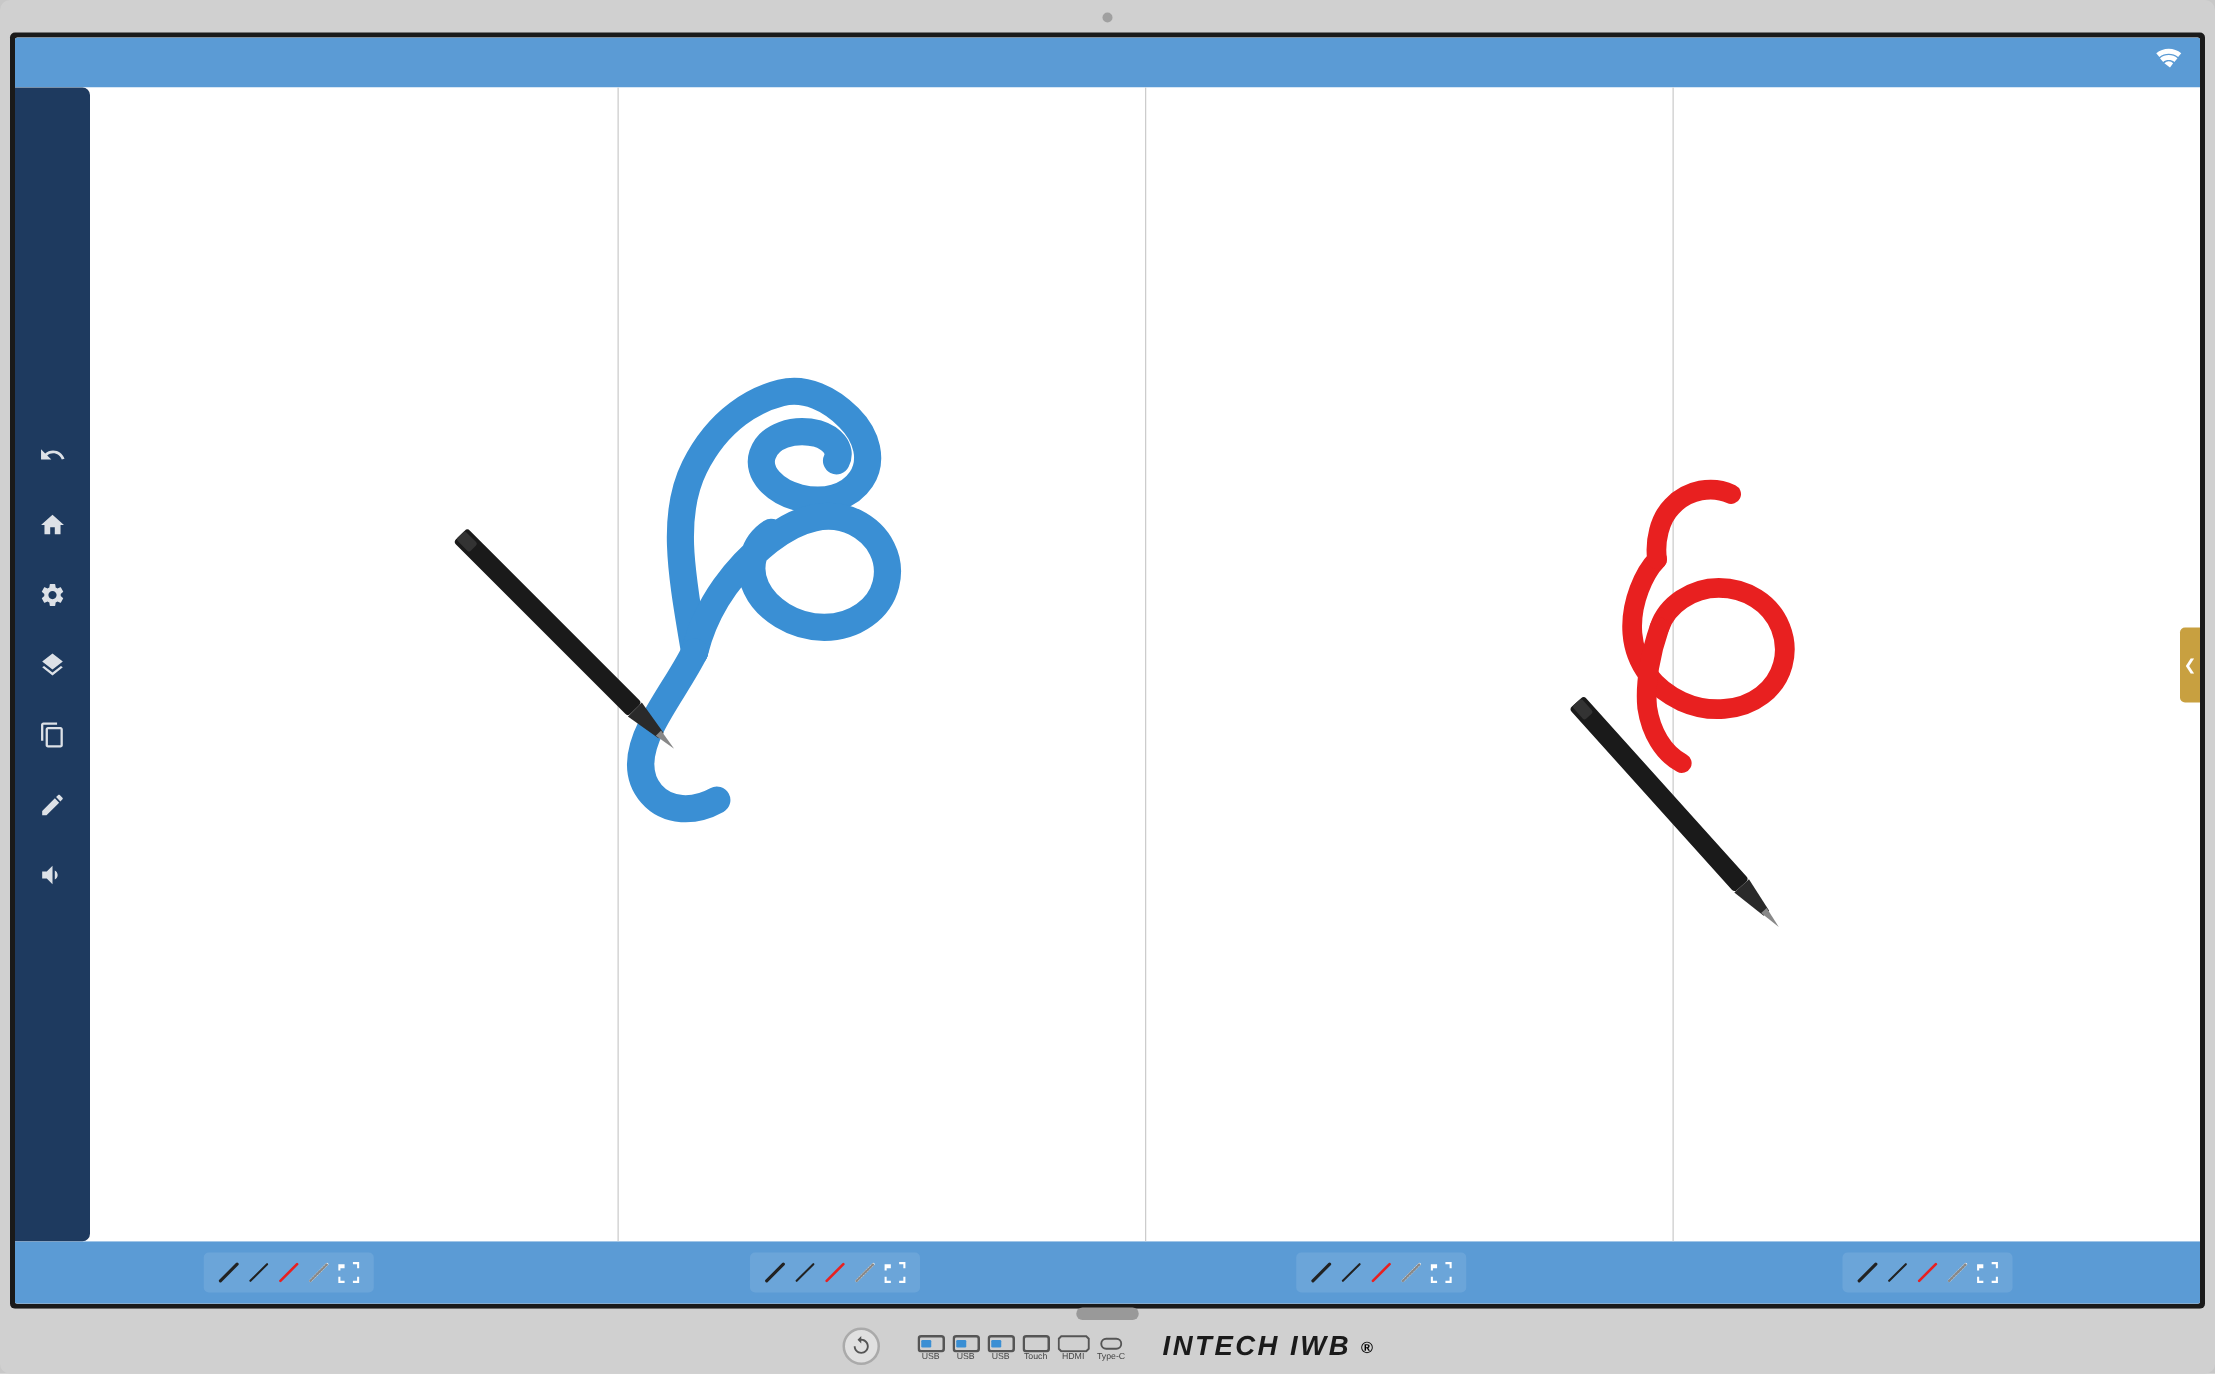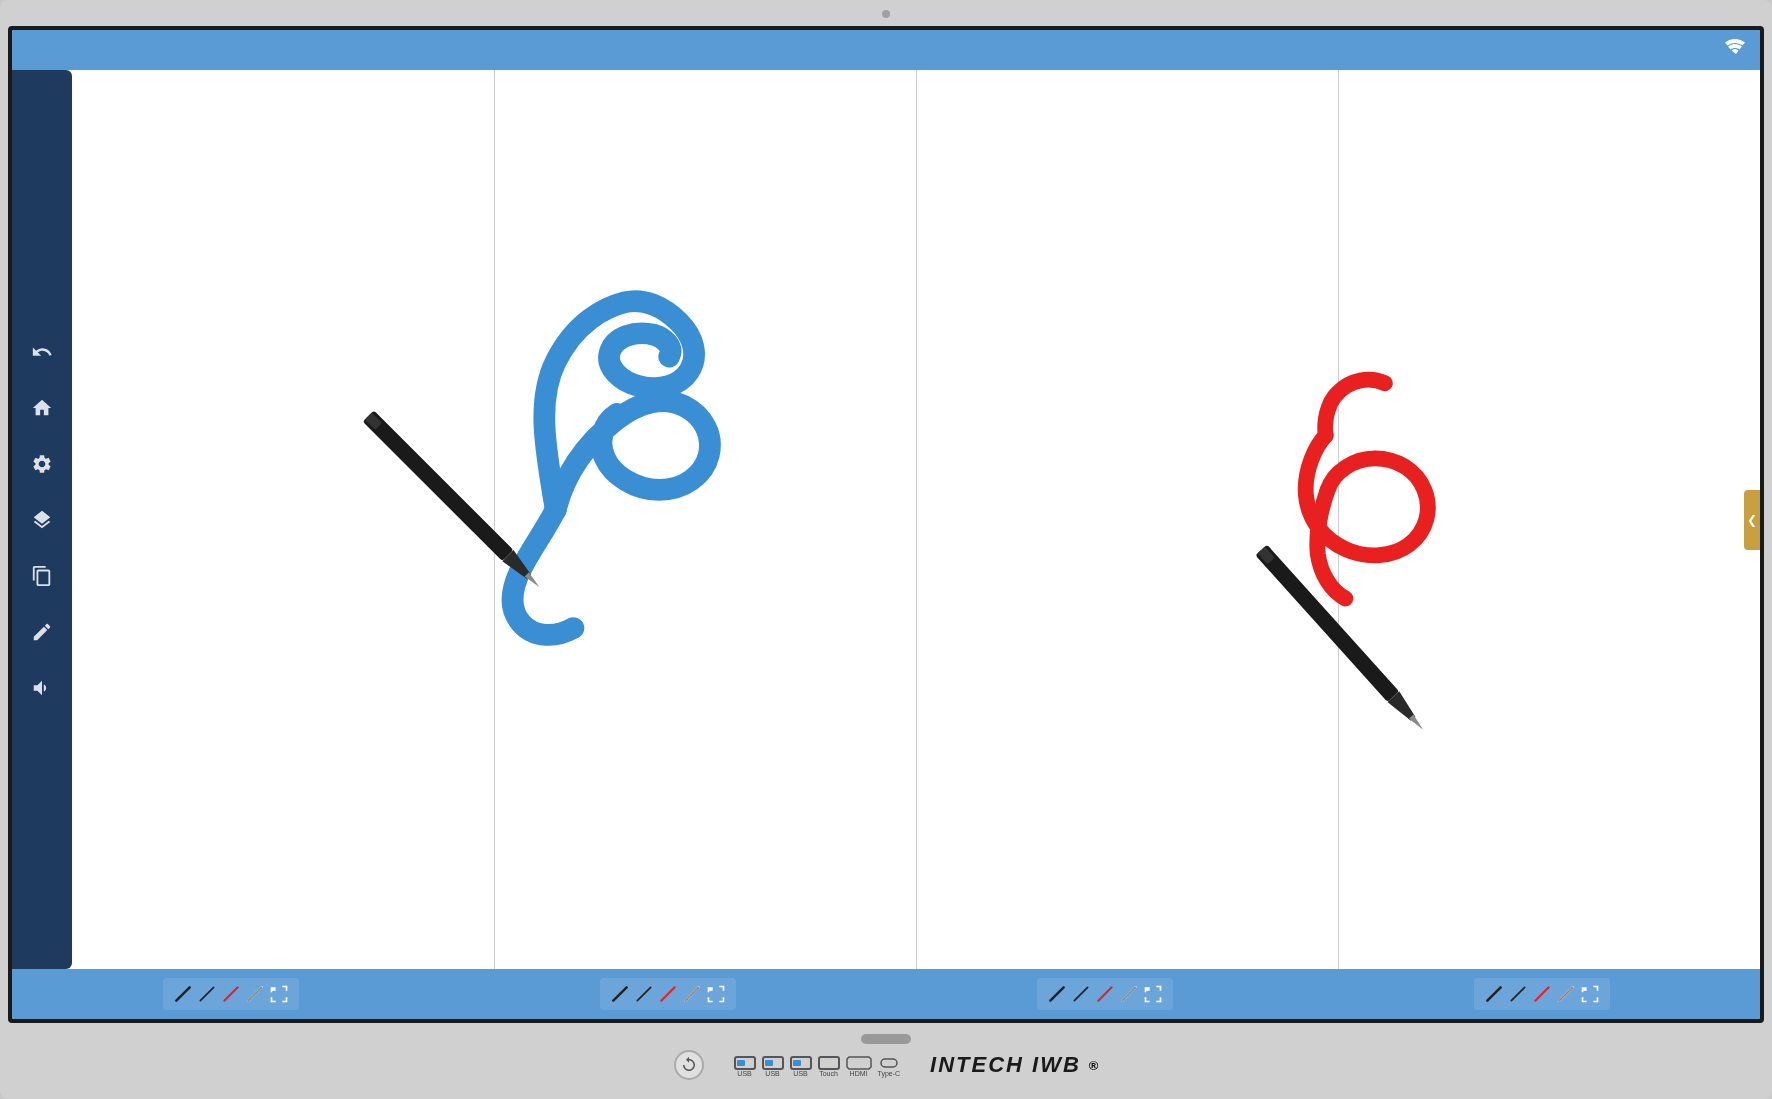--- a/index.html
+++ b/index.html
@@ -199,21 +199,21 @@
       top: 0;
       left: 0;
       width: 100%;
       height: 100%;
       pointer-events: none;
     }
 
     
     .monitor-bottom {
       width: 100%;
-      height: 76px;
+      height: 52px;
       background: #d0d0d0;
       display: flex;
       flex-direction: column;
       align-items: center;
       justify-content: center;
       gap: 4px;
       flex-shrink: 0;
     }
 
     .brand-bar {

